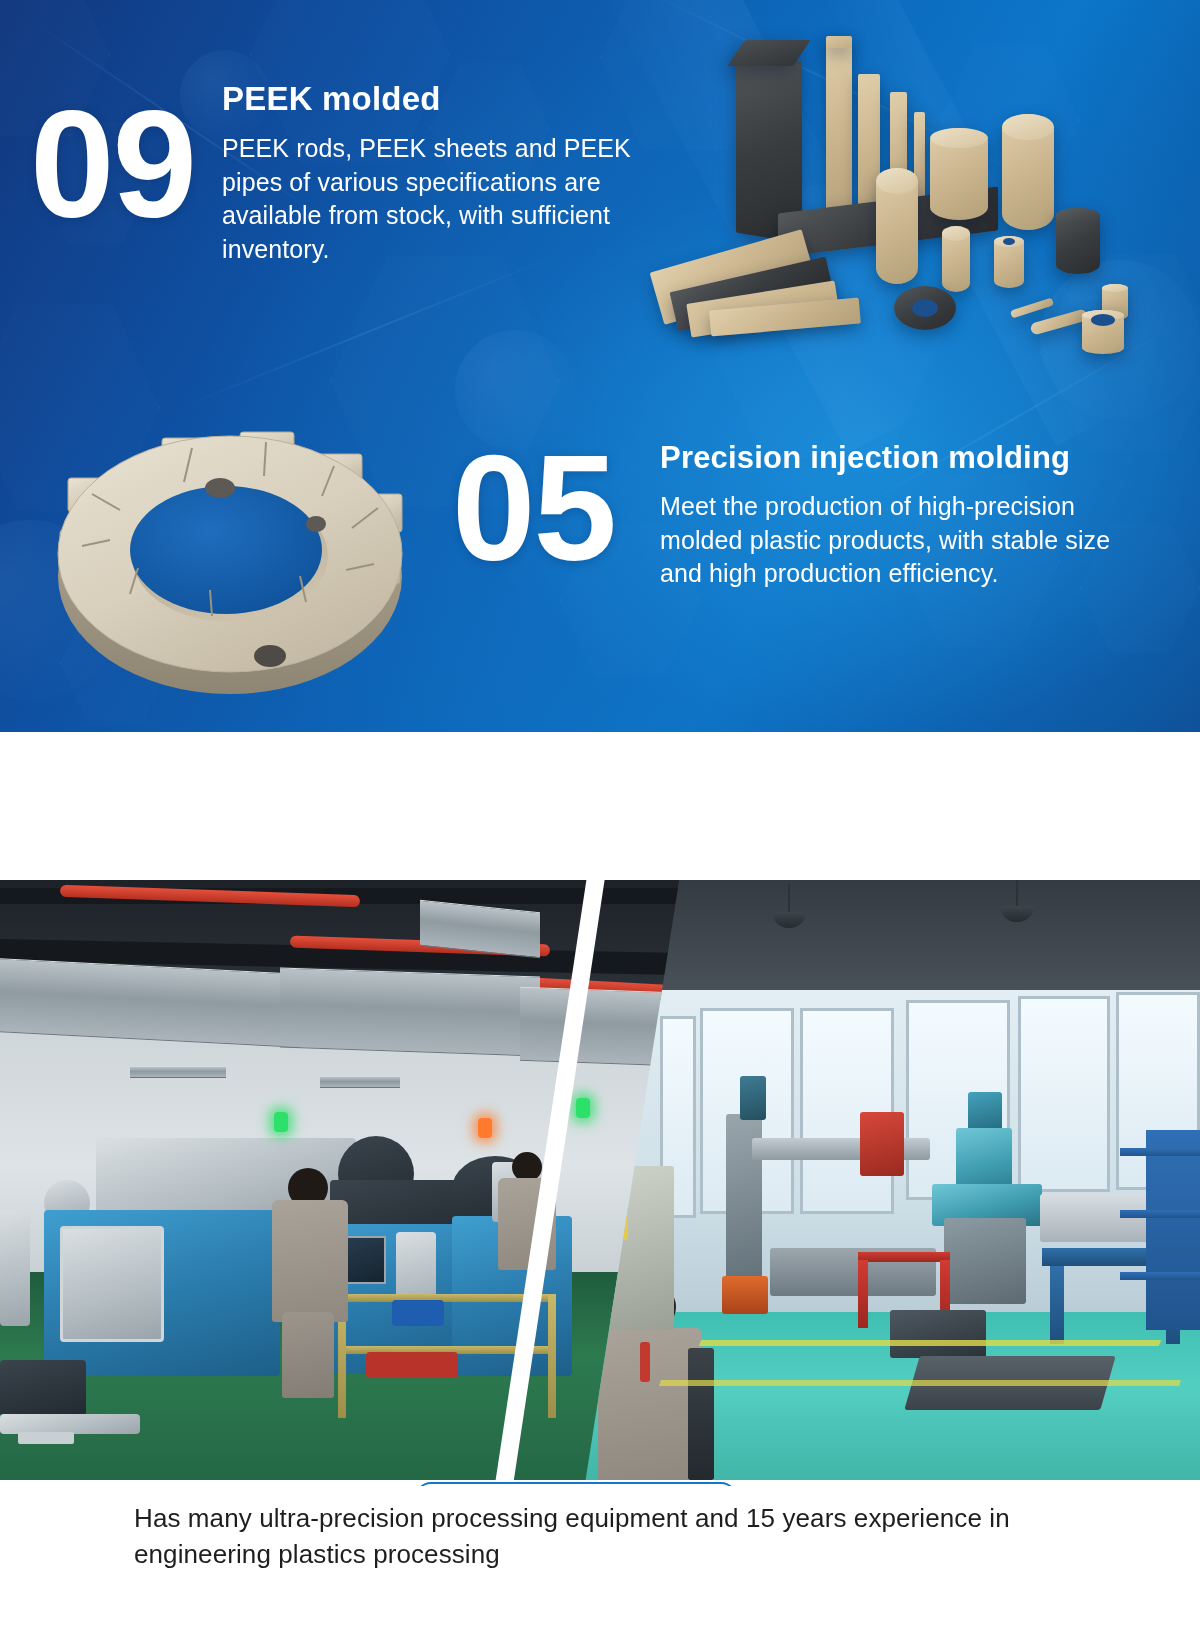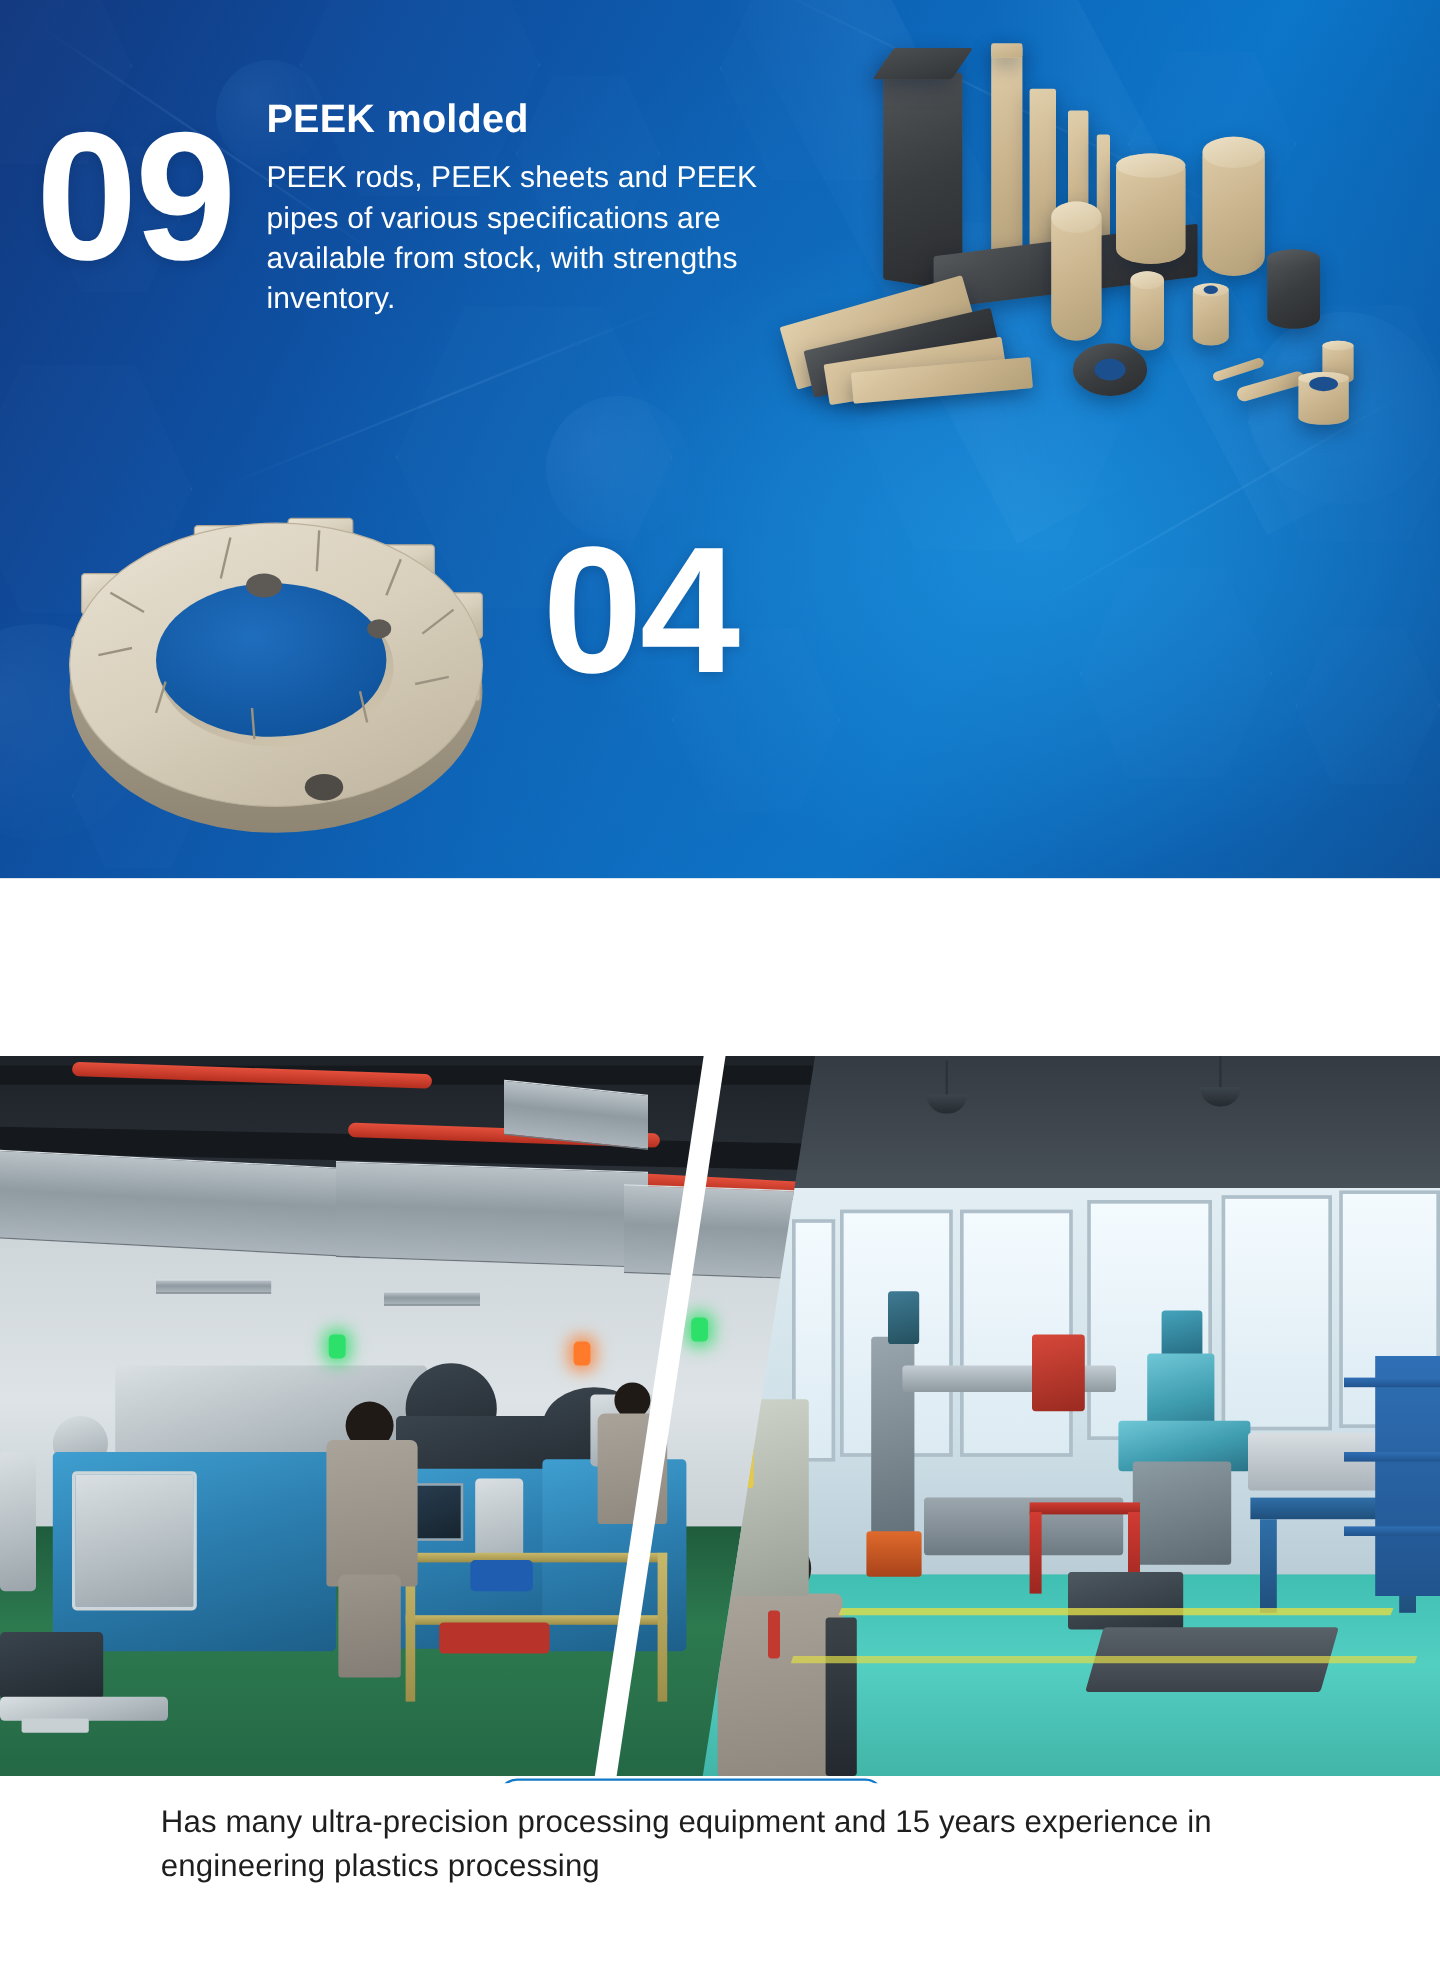--- a/index.html
+++ b/index.html
@@ -274,21 +274,21 @@
       <div class="sh tan cyl" style="left:464px; top:292px; width:42px; height:44px;">
         <div class="capT"></div>
         <div class="ringhole" style="left:9px; top:4px; width:24px; height:12px;"></div>
       </div>
     </div>
 
     <div class="blk03">
       <div class="bignum">09</div>
       <div class="txtcol">
         <div class="ttl">PEEK molded</div>
-        <div class="body">PEEK rods, PEEK sheets and PEEK pipes of various specifications are available from stock, with strengths inventory.</div>
+        <div class="body">PEEK rods, PEEK sheets and PEEK pipes of various specifications are available from stock, with sufficient inventory.</div>
       </div>
     </div>
 
     <div class="gearart">
       <svg width="392" height="296" viewBox="0 0 392 296">
         <defs>
           <linearGradient id="gtop" x1="0" y1="0" x2="0.7" y2="1">
             <stop offset="0%" stop-color="#e9e2d3"></stop>
             <stop offset="55%" stop-color="#d8cfbc"></stop>
             <stop offset="100%" stop-color="#c3b9a4"></stop>
@@ -348,21 +348,25 @@
           <path d="M58  90  L86 106"></path>
         </g>
 
         <ellipse cx="186" cy="84" rx="15" ry="10" fill="#5d5a55"></ellipse>
         <ellipse cx="282" cy="120" rx="10" ry="8" fill="#5d5a55"></ellipse>
         <ellipse cx="236" cy="252" rx="16" ry="11" fill="#4e4b46"></ellipse>
       </svg>
     </div>
 
     <div class="blk04">
-      <div class="bignum">04</div>
+      <div class="bignum">05</div>
+      <div class="txtcol">
+        <div class="ttl ttl04">Precision injection molding</div>
+        <div class="body">Meet the production of high-precision molded plastic products, with stable size and high production efficiency.</div>
+      </div>
     </div>
   </section>
 
   <section class="strip">
     <div class="arrowhead-l"></div>
     <div class="arrowbar"></div>
     <div class="arrowhead-r"></div>
     <div class="strengthbox">
       <span>Our strengths</span>
     </div>

